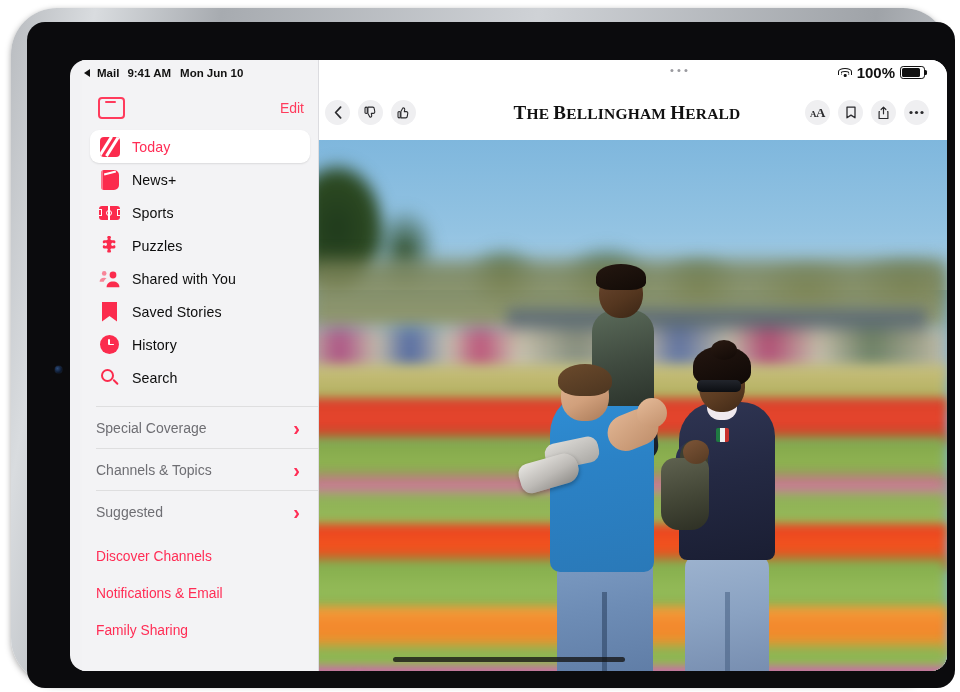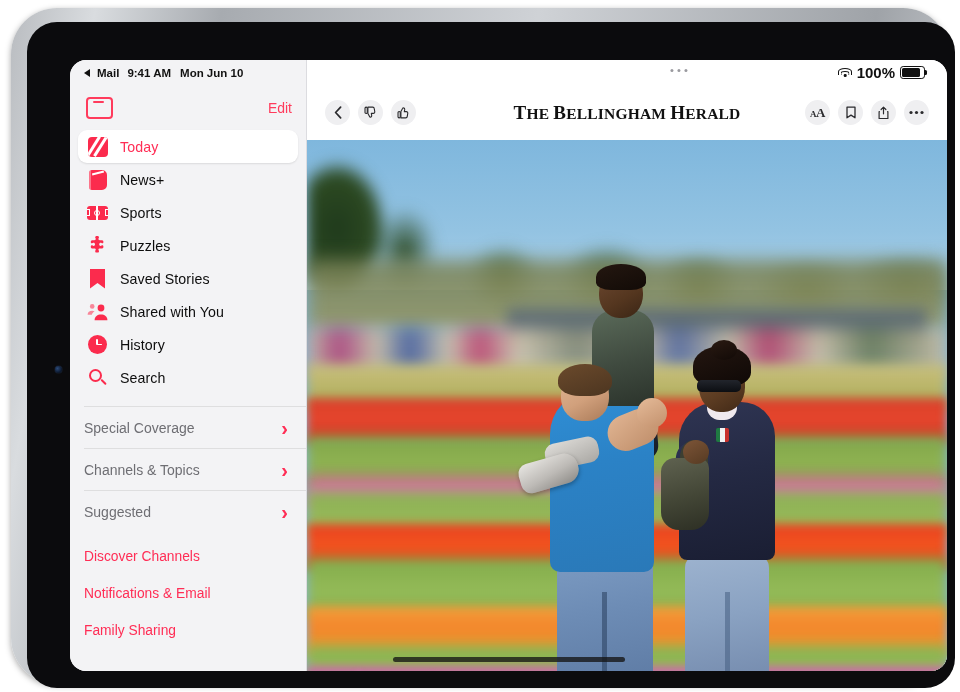--- a/index.html
+++ b/index.html
@@ -6,21 +6,21 @@
   body{width:960px;height:692px;overflow:hidden;font-family:"Liberation Sans",sans-serif;}
 
   .stage{position:relative;width:960px;height:692px;background:#ffffff;}
 
   
   .device-outer{position:absolute;left:11px;top:8px;width:938px;height:676px;
     border-radius:46px;
     background:linear-gradient(100deg,#b9bcc0 0%,#d9dcdf 8%,#a7abb0 20%,#cfd2d6 50%,#9fa3a8 82%,#c6c9cd 94%,#8f9398 100%);
     box-shadow:0 2px 6px rgba(0,0,0,.35);}
   .device-bezel{position:absolute;left:16px;top:14px;width:928px;height:666px;
-    border-radius:30px;background:#0b0b0d;}
+    border-radius:18px;background:#0b0b0d;}
   .screen{position:absolute;left:43px;top:38px;width:877px;height:611px;
     border-radius:16px;overflow:hidden;background:#f2f2f4;}
 
   .cam-dot{position:absolute;left:28px;top:344px;width:7px;height:7px;border-radius:50%;
     background:radial-gradient(circle at 35% 35%,#2c4a78 0%,#10203a 55%,#05080f 100%);
     box-shadow:0 0 1px rgba(90,130,200,.8);}
 
   
   .statusbar{position:absolute;left:0;top:0;width:877px;height:25px;
     display:flex;align-items:center;justify-content:space-between;
@@ -36,21 +36,21 @@
     border-radius:50% 50% 0 0;transform:translateX(-50%);}
   .wifi i.a{width:12px;height:6px;top:0;}
   .wifi i.b{width:7px;height:3.5px;top:3px;}
   .wifi i.c{width:2.6px;height:2.6px;top:6.5px;border:none;background:#111;border-radius:50%;}
   .batt{position:relative;width:23px;height:11px;border:1.4px solid #111;border-radius:3.2px;}
   .batt::after{content:"";position:absolute;right:-3.4px;top:3px;width:2px;height:4.5px;
     background:#111;border-radius:0 1.5px 1.5px 0;}
   .batt i{position:absolute;left:1.4px;top:1.4px;bottom:1.4px;width:17.2px;background:#111;border-radius:1.6px;}
 
   
-  .sidebar{position:absolute;left:0;top:0;width:237px;height:611px;
+  .sidebar{position:absolute;left:12px;top:0;width:237px;height:611px;
     background:#f3f3f5;border-right:1px solid #dcdce0;box-sizing:border-box;
     padding-top:25px;z-index:20;}
   .sb-header{height:45px;display:flex;align-items:center;justify-content:space-between;
     padding:0 14px 0 16px;box-sizing:border-box;}
   .folder-ico{width:23px;height:18px;border:2px solid #ff3b5c;border-radius:4px;position:relative;}
   .folder-ico::after{content:"";position:absolute;left:5px;top:2.4px;width:11px;height:2.6px;
     background:#ff3b5c;border-radius:1.4px;}
   .edit-btn{color:#ff3b5c;font-size:14px;}
 
   .nav-list{padding:0 8px;}
@@ -318,37 +318,37 @@
                   <svg width="21" height="19" viewBox="0 0 21 19">
                     <path fill="#fb2b4d" d="M8.2 1.2c0-.9.9-1.2 1.9-1.2s1.9.3 1.9 1.2c0 .8-.6 1.1-.6 1.8 0 .7.6 1.2 1.4 1.2h2.3c.9 0 1.3.8 1.3 1.7 0 .8-.3 1.4-1 1.4-.7 0-1-.6-1.8-.6-.8 0-1.4.7-1.4 1.6s.6 1.6 1.4 1.6c.8 0 1.1-.6 1.8-.6.7 0 1 .6 1 1.4 0 .9-.4 1.7-1.3 1.7h-2.3c-.8 0-1.4.5-1.4 1.2 0 .7.6 1 .6 1.8 0 .9-.9 1.2-1.9 1.2s-1.9-.3-1.9-1.2c0-.8.6-1.1.6-1.8 0-.7-.6-1.2-1.4-1.2H5.1c-.9 0-1.3-.8-1.3-1.7 0-.8.3-1.4 1-1.4.7 0 1 .6 1.8.6.8 0 1.4-.7 1.4-1.6S7.4 6.7 6.6 6.7c-.8 0-1.1.6-1.8.6-.7 0-1-.6-1-1.4 0-.9.4-1.7 1.3-1.7h2.3c.8 0 1.4-.5 1.4-1.2 0-.7-.6-1-.6-1.8z"></path>
                   </svg>
                 </span>
               </span>
               <span class="nav-label">Puzzles</span>
             </div>
 
             <div class="nav-row">
               <span class="nav-ico">
-                  <span class="ico-bookmark"></span>
-                </span>
-              <span class="nav-label">Saved Stories</span>
-            </div>
-
-            <div class="nav-row">
-              <span class="nav-ico">
                 <span class="ico-shared">
                   <svg width="22" height="18" viewBox="0 0 22 18">
                     <circle cx="14" cy="5" r="3.4" fill="#fb2b4d"></circle>
                     <path d="M7.6 17.2c0-3.6 2.9-5.6 6.4-5.6s6.4 2 6.4 5.6z" fill="#fb2b4d"></path>
                     <circle cx="5.2" cy="3.4" r="2.3" fill="#fb2b4d" opacity=".55"></circle>
                     <path d="M.6 11.8c0-2.6 2-4 4.6-4 .9 0 1.7.2 2.4.5-1.5 1-2.5 2.3-2.8 3.5z" fill="#fb2b4d" opacity=".55"></path>
                   </svg>
                 </span>
               </span>
               <span class="nav-label">Shared with You</span>
+            </div>
+
+            <div class="nav-row">
+              <span class="nav-ico">
+                  <span class="ico-bookmark"></span>
+                </span>
+              <span class="nav-label">Saved Stories</span>
             </div>
 
             <div class="nav-row">
               <span class="nav-ico">
                   <span class="ico-history"></span>
                 </span>
               <span class="nav-label">History</span>
             </div>
 
             <div class="nav-row">

